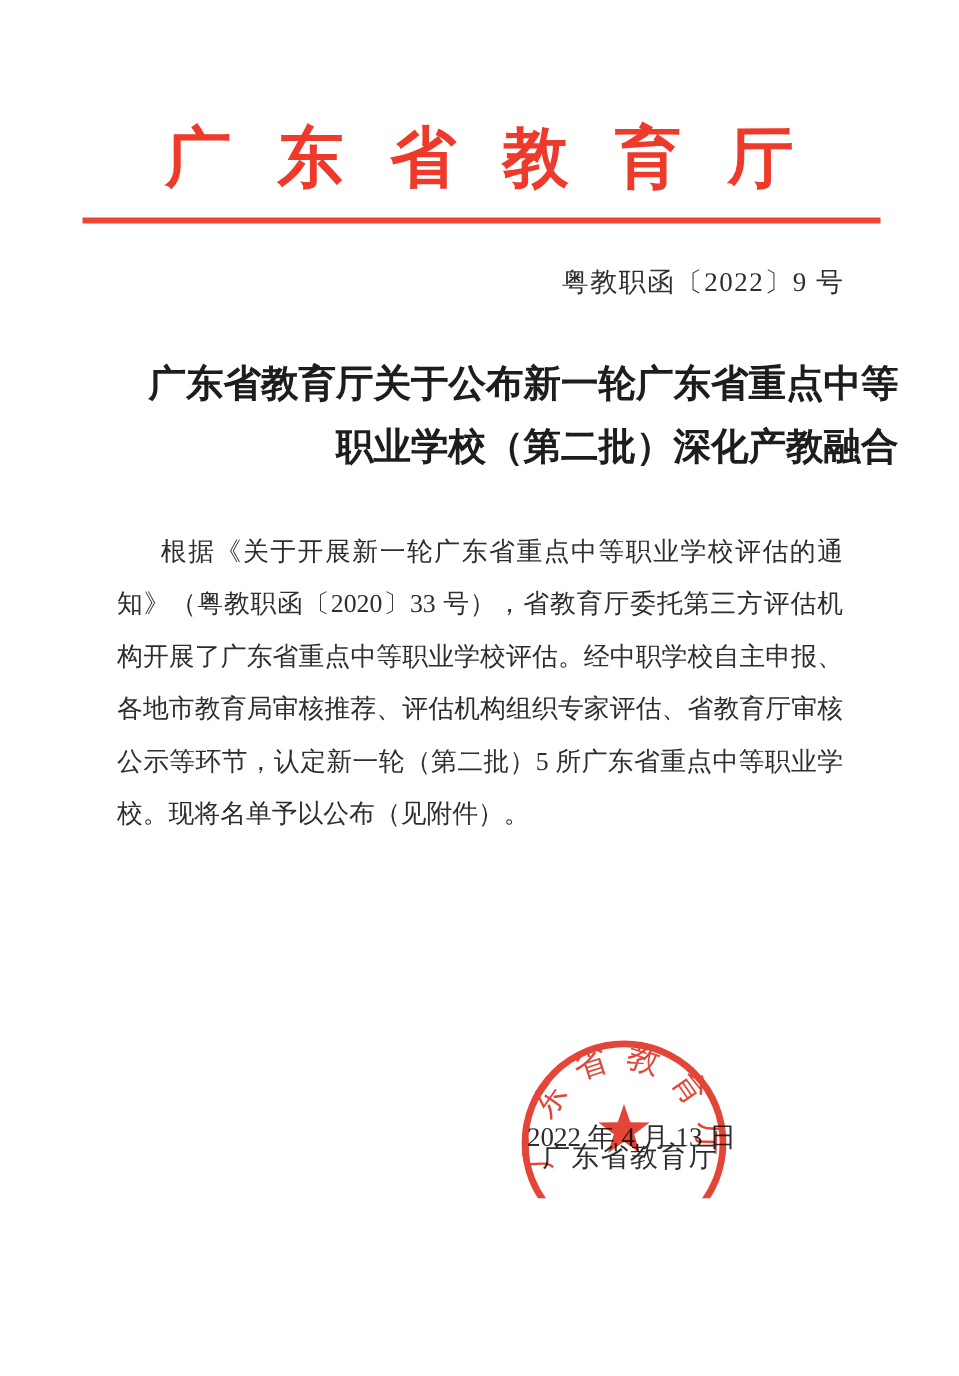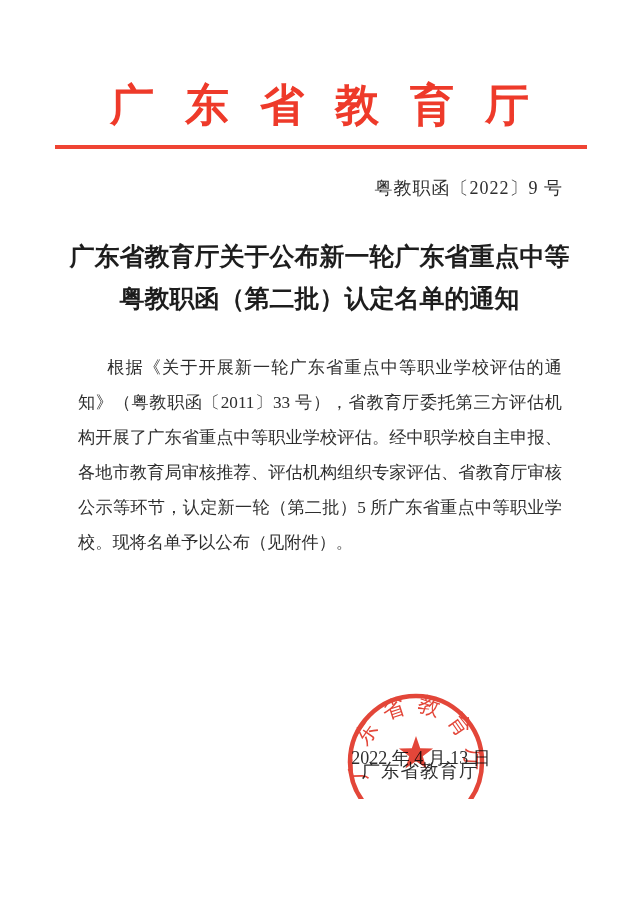--- a/index.html
+++ b/index.html
@@ -45,21 +45,21 @@
     font-size: 18px;
     color: #2e2e2e;
     letter-spacing: 1px;
   }
 
   .title {
     position: absolute;
     top: 236px;
     left: 40px;
     right: 40px;
-    text-align: center;
+    text-align: right;
     font-size: 25px;
     font-weight: bold;
     color: #1d1d1d;
     line-height: 42px;
   }
 
   .doc-body {
     position: absolute;
     top: 350px;
     left: 78px;
@@ -127,25 +127,25 @@
 <div class="page">
 
   <div class="agency">广东省教育厅</div>
 
   <div class="redline-top"></div>
 
   <div class="docnum">粤教职函〔2022〕9 号</div>
 
   <div class="title">
     <div>广东省教育厅关于公布新一轮广东省重点中等</div>
-    <div>粤教职函（第二批）认定名单的通知</div>
+    <div>职业学校（第二批）深化产教融合</div>
   </div>
 
   <div class="doc-body">
-    <p class="para">根据《关于开展新一轮广东省重点中等职业学校评估的通知》（粤教职函〔2011〕33 号），省教育厅委托第三方评估机构开展了广东省重点中等职业学校评估。经中职学校自主申报、各地市教育局审核推荐、评估机构组织专家评估、省教育厅审核公示等环节，认定新一轮（第二批）5 所广东省重点中等职业学校。现将名单予以公布（见附件）。</p>
+    <p class="para">根据《关于开展新一轮广东省重点中等职业学校评估的通知》（粤教职函〔2020〕33 号），省教育厅委托第三方评估机构开展了广东省重点中等职业学校评估。经中职学校自主申报、各地市教育局审核推荐、评估机构组织专家评估、省教育厅审核公示等环节，认定新一轮（第二批）5 所广东省重点中等职业学校。现将名单予以公布（见附件）。</p>
   </div>
 
   <div class="signature">广东省教育厅</div>
 
   <div class="sig-date">2022 年 4 月 13 日</div>
 
   <svg class="seal" viewBox="0 0 144 144" aria-hidden="true">
     <circle cx="72" cy="72" r="66" fill="none" stroke="#df2c1d" stroke-width="4.5"></circle>
     <path id="sealArc" d="M 25 89 A 50 50 0 1 1 119 89" fill="none"></path>
     <text class="seal-text">

